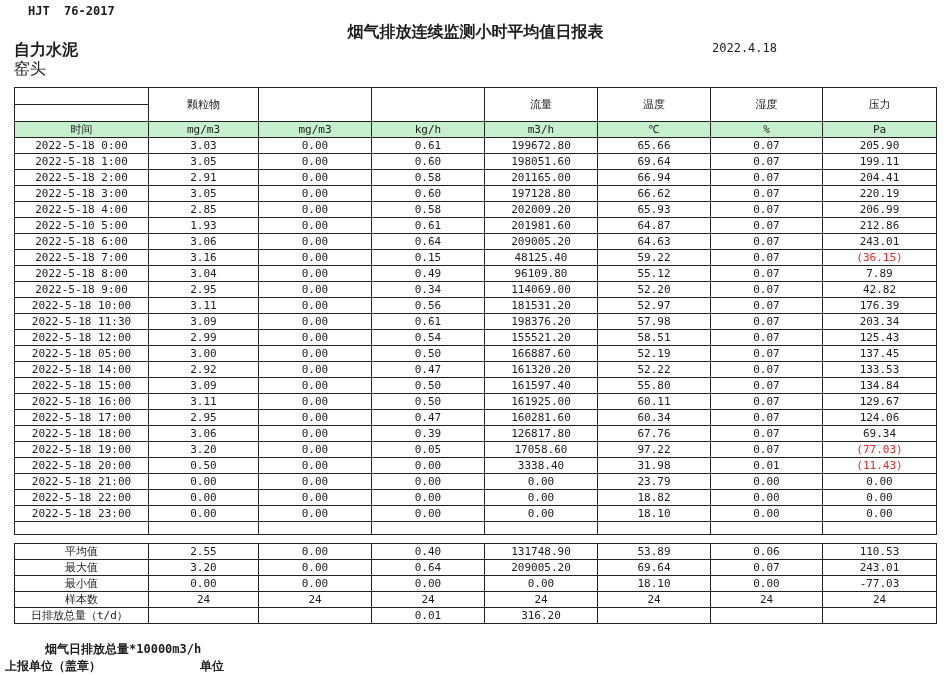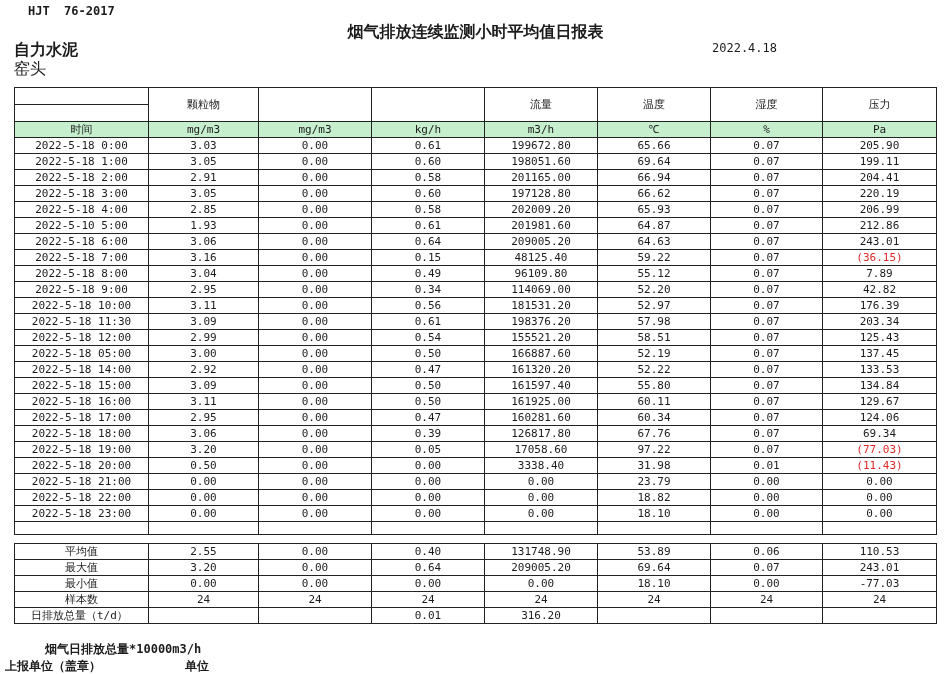--- a/index.html
+++ b/index.html
@@ -40,21 +40,21 @@
   tbody[data-name="summary-rows"] tr:last-child td:first-child {
     text-align:left; padding-left:16px;
   }
   .footer-note {
     position:absolute; top:641px; left:5px;
     font-weight:bold; font-size:12px;margin-left:40px;
   }
   .footer-line2 { position:absolute; top:658px; left:0; width:100%;
     font-weight:bold; font-size:12px; }
   .footer-line2 .report-unit { position:absolute; left:5px; top:0; }
-  .footer-line2 .unit-label { position:absolute; left:185px; top:0;text-align:right; }
+  .footer-line2 .unit-label { position:absolute; left:200px; top:0;text-align:right; }
 </style>
 </head>
 <body>
 
 <div class="page" data-name="report-page">
   <div class="doc-code" data-name="doc-code">HJT  76-2017</div>
   <div class="title" data-name="report-title">烟气排放连续监测小时平均值日报表</div>
   <div class="date" data-name="report-date">2022.4.18</div>
   <div class="company" data-name="company-name">自力水泥</div>
   <div class="station" data-name="station-name">窑头</div>

